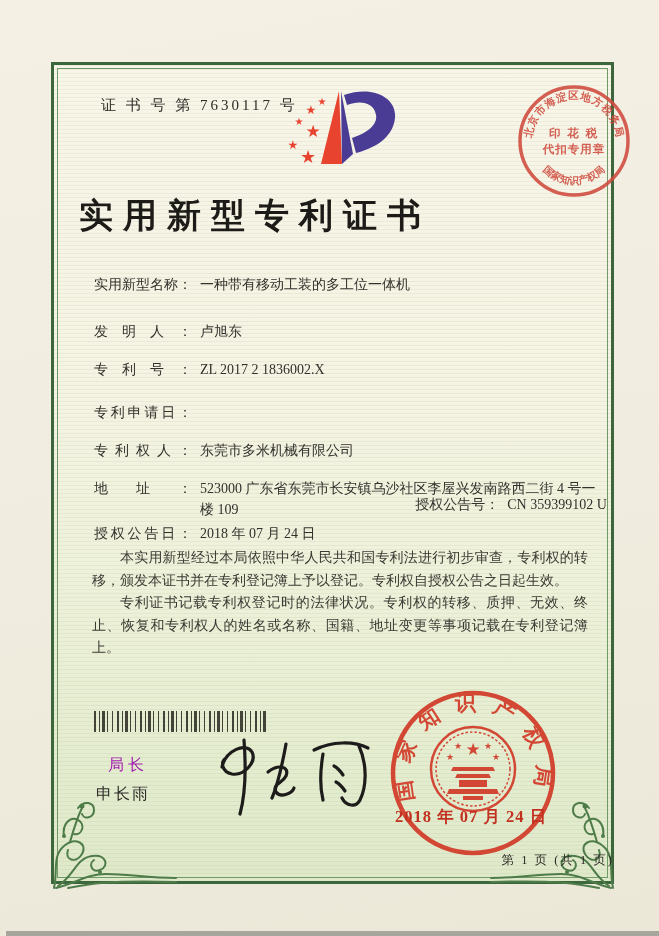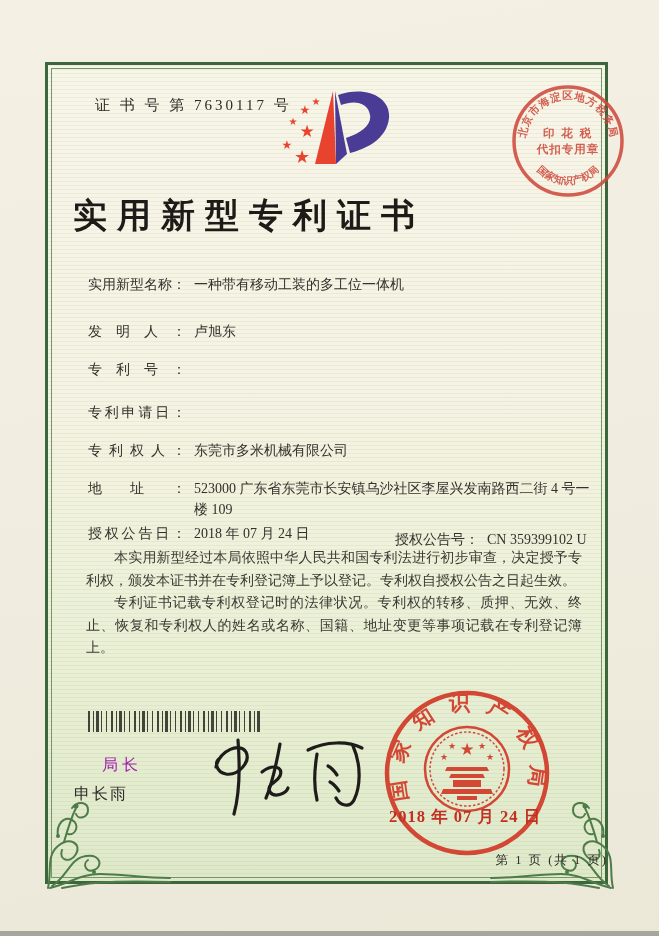--- a/index.html
+++ b/index.html
@@ -2,21 +2,21 @@
 <html><head>
 <meta charset="utf-8">
 <style>
   html,body{margin:0;padding:0;}
   body{
     width:659px;height:936px;position:relative;overflow:hidden;
     background:linear-gradient(170deg,#f4f1e4 0%,#f0ede0 55%,#ebe8d8 100%);
     font-family:"Liberation Serif","DejaVu Serif",serif;
     color:#33312c;
   }
-  .paper{position:absolute;inset:0;}
+  .paper{position:absolute;inset:0;margin-left:6px;}
   .scan-edge-bottom{position:absolute;left:0;right:0;bottom:0;height:5px;background:#a7a69c;}
   
   .frame{
     position:absolute;left:45px;top:62px;width:563px;height:822px;
     border:3px solid #3c663c;box-sizing:border-box;
     background:
       repeating-linear-gradient(180deg, rgba(118,158,88,0.10) 0 1px, rgba(0,0,0,0) 1px 4px),
       linear-gradient(180deg,#f8f5e9 0%,#f5f3e3 42%,#eef1da 64%,#e6edd1 82%,#dfe9ca 100%);
     z-index:1;
   }
@@ -31,34 +31,34 @@
   .title{
     position:absolute;left:45px;top:193px;width:563px;padding-left:28px;box-sizing:border-box;
     text-align:left;z-index:3;font-size:34px;font-weight:600;letter-spacing:10px;color:#1d1b18;
   }
   
   .frow{position:absolute;left:88px;z-index:3;font-size:14px;display:flex;width:520px;line-height:21px;}
   .flabel{display:inline-block;width:98px;flex:0 0 98px;text-align:justify;text-align-last:justify;white-space:nowrap;}
   .fvalue{display:inline-block;padding-left:8px;max-width:400px;}
   .frow.r0{top:274px}.frow.r1{top:321px}.frow.r2{top:359px}.frow.r3{top:402px}
   .frow.r4{top:440px}.frow.r5{top:478px}.frow.r6{top:523px}
-  .frow.r6b{top:529px;left:395px;width:220px;}
+  .frow.r6b{top:494px;left:395px;width:220px;justify-content:center;}
   .frow.r6b .flabel{width:84px;flex:0 0 84px;}
   
   .paras{position:absolute;left:86px;top:547px;width:496px;z-index:3;font-size:14px;line-height:22.5px;color:#3b3933;text-align:justify;}
   .paras p{margin:0;text-indent:2em;}
   
   .barcode{
     position:absolute;left:88px;top:711px;width:174px;height:21px;z-index:3;opacity:.85;
     background:
       repeating-linear-gradient(90deg,#26251f 0 2px,transparent 2px 5px,#26251f 5px 6px,transparent 6px 8px,#26251f 8px 11px,transparent 11px 13px,#26251f 13px 14px,transparent 14px 18px,#26251f 18px 19px,transparent 19px 23px);
   }
   
   .director-title{position:absolute;left:102px;top:755px;font-size:16px;letter-spacing:4px;z-index:3;color:#a21caf;}
-  .director-name{position:absolute;left:74px;top:784px;font-size:16px;letter-spacing:2px;z-index:3;color:#2e2c28;}
+  .director-name{position:absolute;left:90px;top:784px;font-size:16px;letter-spacing:2px;z-index:3;color:#2e2c28;}
   .signature{position:absolute;left:196px;top:732px;z-index:3;}
   
   .seal{position:absolute;left:382px;top:688px;z-index:4;opacity:.93;}
   .seal-date{position:absolute;left:389px;top:806px;z-index:5;font-size:16.5px;font-weight:700;color:#c2301f;letter-spacing:1px;}
   
   .footer{position:absolute;left:45px;top:852px;width:563px;text-align:right;z-index:3;font-size:12.5px;letter-spacing:2px;color:#2e2c28;}
 </style>
 </head>
 <body>
 
@@ -136,20 +136,21 @@
   <div class="frow r1">
     <span class="flabel">发明人：</span>
     <span class="fvalue">卢旭东</span>
   </div>
   <div class="frow r0">
     <span class="flabel">实用新型名称：</span>
     <span class="fvalue">一种带有移动工装的多工位一体机</span>
   </div>
   <div class="frow r2">
     <span class="flabel">专利号：</span>
+    <span class="fvalue">ZL 2017 2 1836002.X</span>
   </div>
   <div class="frow r3">
     <span class="flabel">专利申请日：</span>
   </div>
   <div class="frow r4">
     <span class="flabel">专利权人：</span>
     <span class="fvalue">东莞市多米机械有限公司</span>
   </div>
   <div class="frow r5">
     <span class="flabel">地址：</span>
@@ -158,21 +159,21 @@
   <div class="frow r6">
     <span class="flabel">授权公告日：</span>
     <span class="fvalue">2018 年 07 月 24 日</span>
   </div>
   <div class="frow r6b">
     <span class="flabel">授权公告号：</span>
     <span class="fvalue">CN 359399102 U</span>
   </div>
 
   <div class="paras">
-    <p>本实用新型经过本局依照中华人民共和国专利法进行初步审查，决定授予专利权，颁发本证书并在专利登记簿上予以登记。专利权自授权公告之日起生效。</p>
+    <p>本实用新型经过本局依照中华人民共和国专利法进行初步审查，专利权的转移，颁发本证书并在专利登记簿上予以登记。专利权自授权公告之日起生效。</p>
     <p>专利证书记载专利权登记时的法律状况。专利权的转移、质押、无效、终止、恢复和专利权人的姓名或名称、国籍、地址变更等事项记载在专利登记簿上。</p>
   </div>
 
   <div class="barcode"></div>
 
   <div class="director-title">局长</div>
   <div class="director-name">申长雨</div>
 
   <svg class="signature" width="175" height="85" viewBox="0 0 175 85">
     <g stroke="#1d1c1a" stroke-width="3.2" fill="none" stroke-linecap="round" stroke-linejoin="round">

